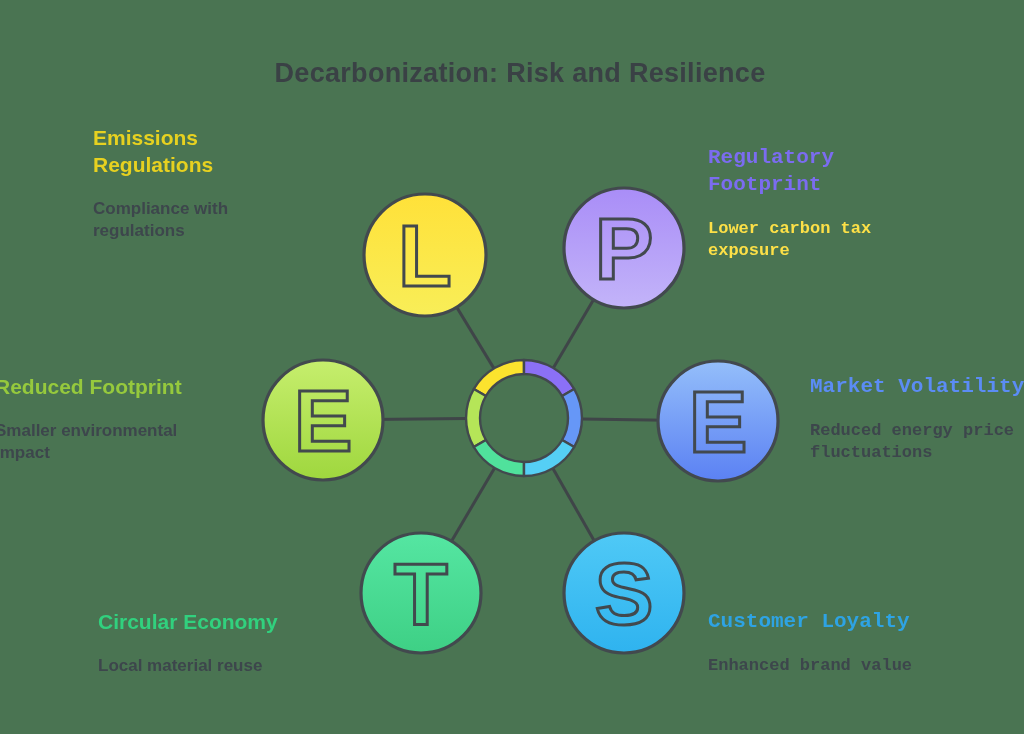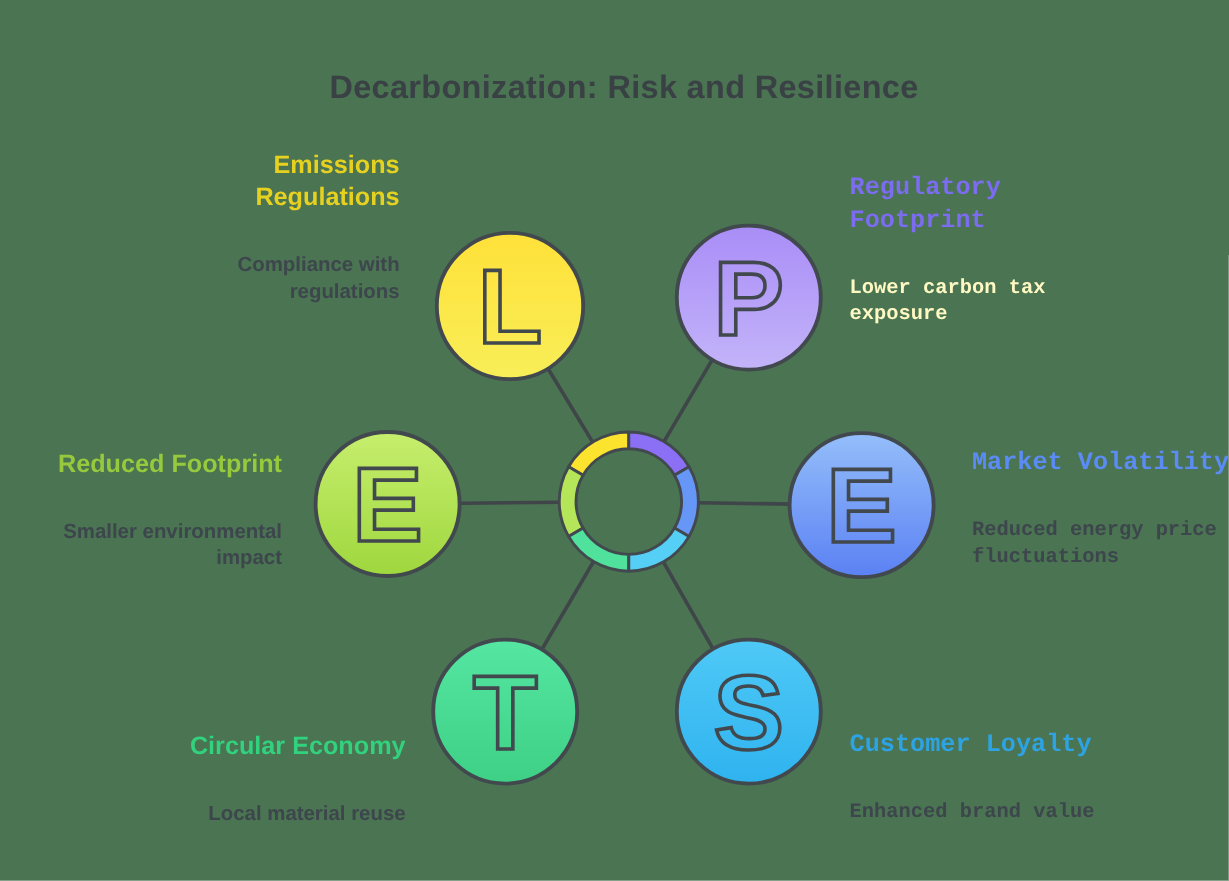--- a/index.html
+++ b/index.html
@@ -22,24 +22,24 @@
   .connector { stroke:#3f4548; stroke-width:3; fill:none; }
   .node-circle { stroke:#42494e; stroke-width:3.2; }
   .ring-seg { stroke:#42494e; stroke-width:2.4; stroke-linejoin:round; }
   .node-letter {
     fill:none; stroke:#42494e; stroke-width:3;
     font-family:"Liberation Sans", sans-serif;
     font-size:88px; font-weight:bold;
     text-anchor:middle;
   }
   .label-block { position:absolute; width:240px; }
-  .align-right { text-align:right; }
+  .align-right { text-align:left; }
   .align-left { text-align:left;font-family:Liberation Mono, monospace; }
   .block-title { font-size:21px; font-weight:bold; line-height:27px; }
-  .block-desc { margin-top:32px; font-size:17px; font-weight:bold; line-height:22px; color:#3d464c; }
+  .block-desc { margin-top:20px; font-size:17px; font-weight:bold; line-height:22px; color:#3d464c; }
   .line { display:block; }
 </style>
 </head>
 <body>
 
 <div class="stage" style="background: rgb(74, 116, 82);">
 
   <div class="title" style="color: rgb(58, 65, 69);">Decarbonization: Risk and Resilience</div>
 
   <svg class="diagram-svg" width="1024" height="734" viewBox="0 0 1024 734">
@@ -108,21 +108,21 @@
       <span class="line">Compliance with</span>
       <span class="line">regulations</span>
     </div>
   </div>
 
   <div class="label-block align-left" id="block-1" style="top:144px; left:708px;">
     <div class="block-title" style="color: rgb(123, 108, 240);">
       <span class="line">Regulatory</span>
       <span class="line">Footprint</span>
     </div>
-    <div class="block-desc" style="color: #fef9c3;">
+    <div class="block-desc" style="color: #fde047;">
       <span class="line">Lower carbon tax exposure</span>
     </div>
   </div>
 
   <div class="label-block align-right" id="block-2" style="top:373px; right:789px;">
     <div class="block-title" style="color: rgb(150, 201, 61);">
       <span class="line">Reduced Footprint</span>
     </div>
     <div class="block-desc" style="color: rgb(61, 70, 76);">
       <span class="line">Smaller environmental</span>

